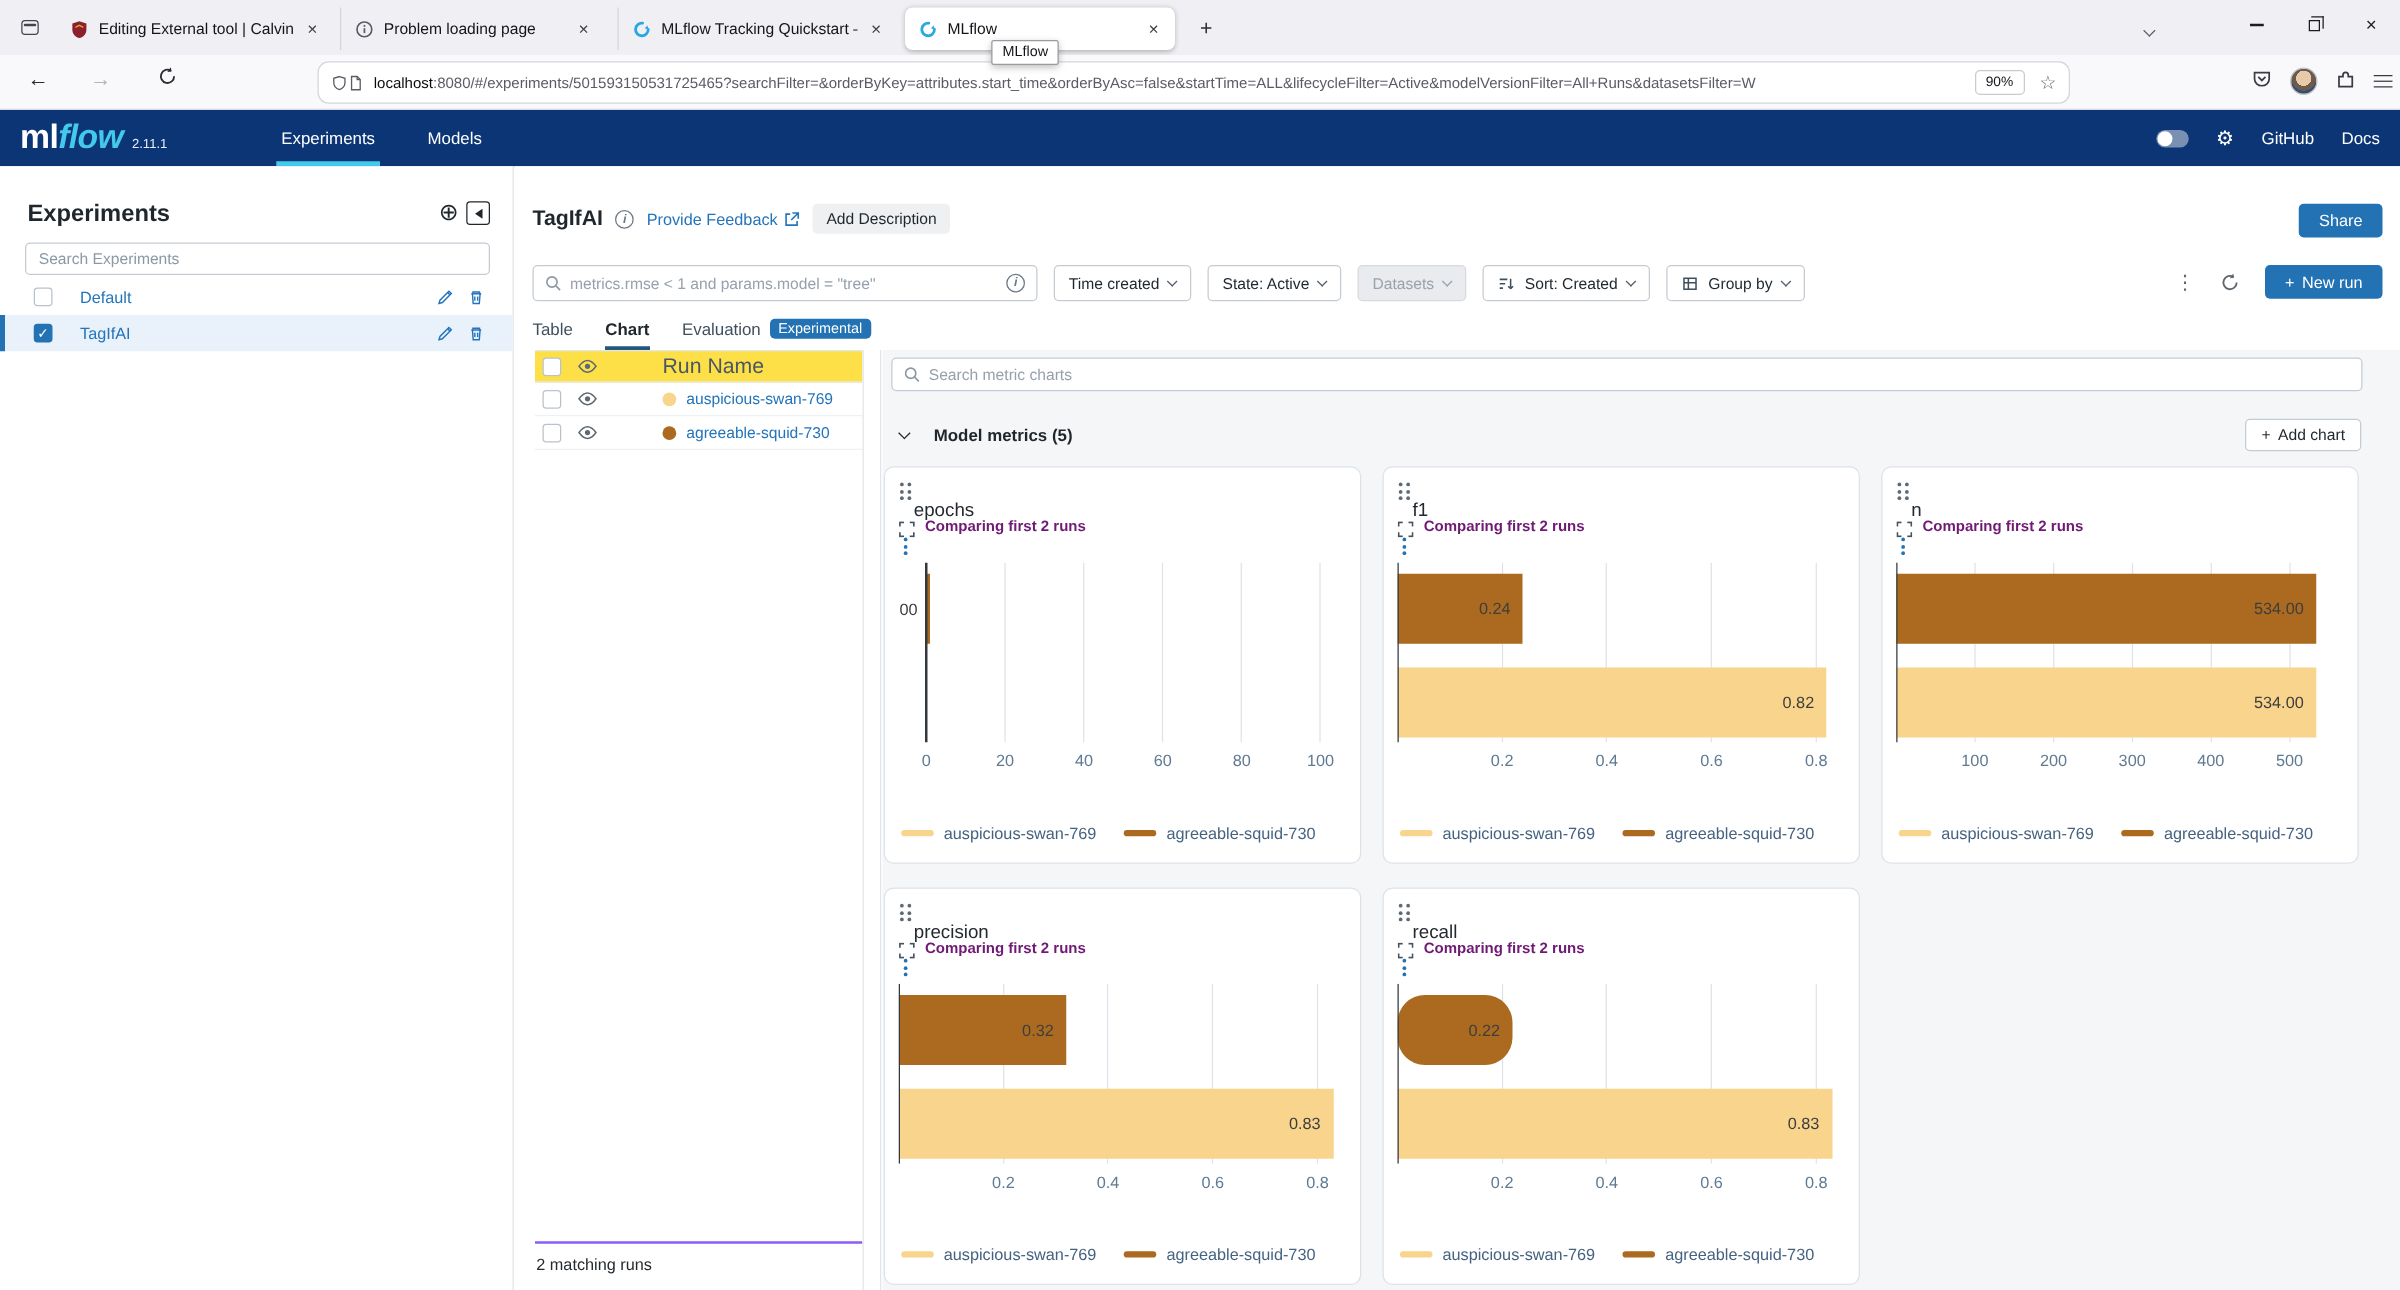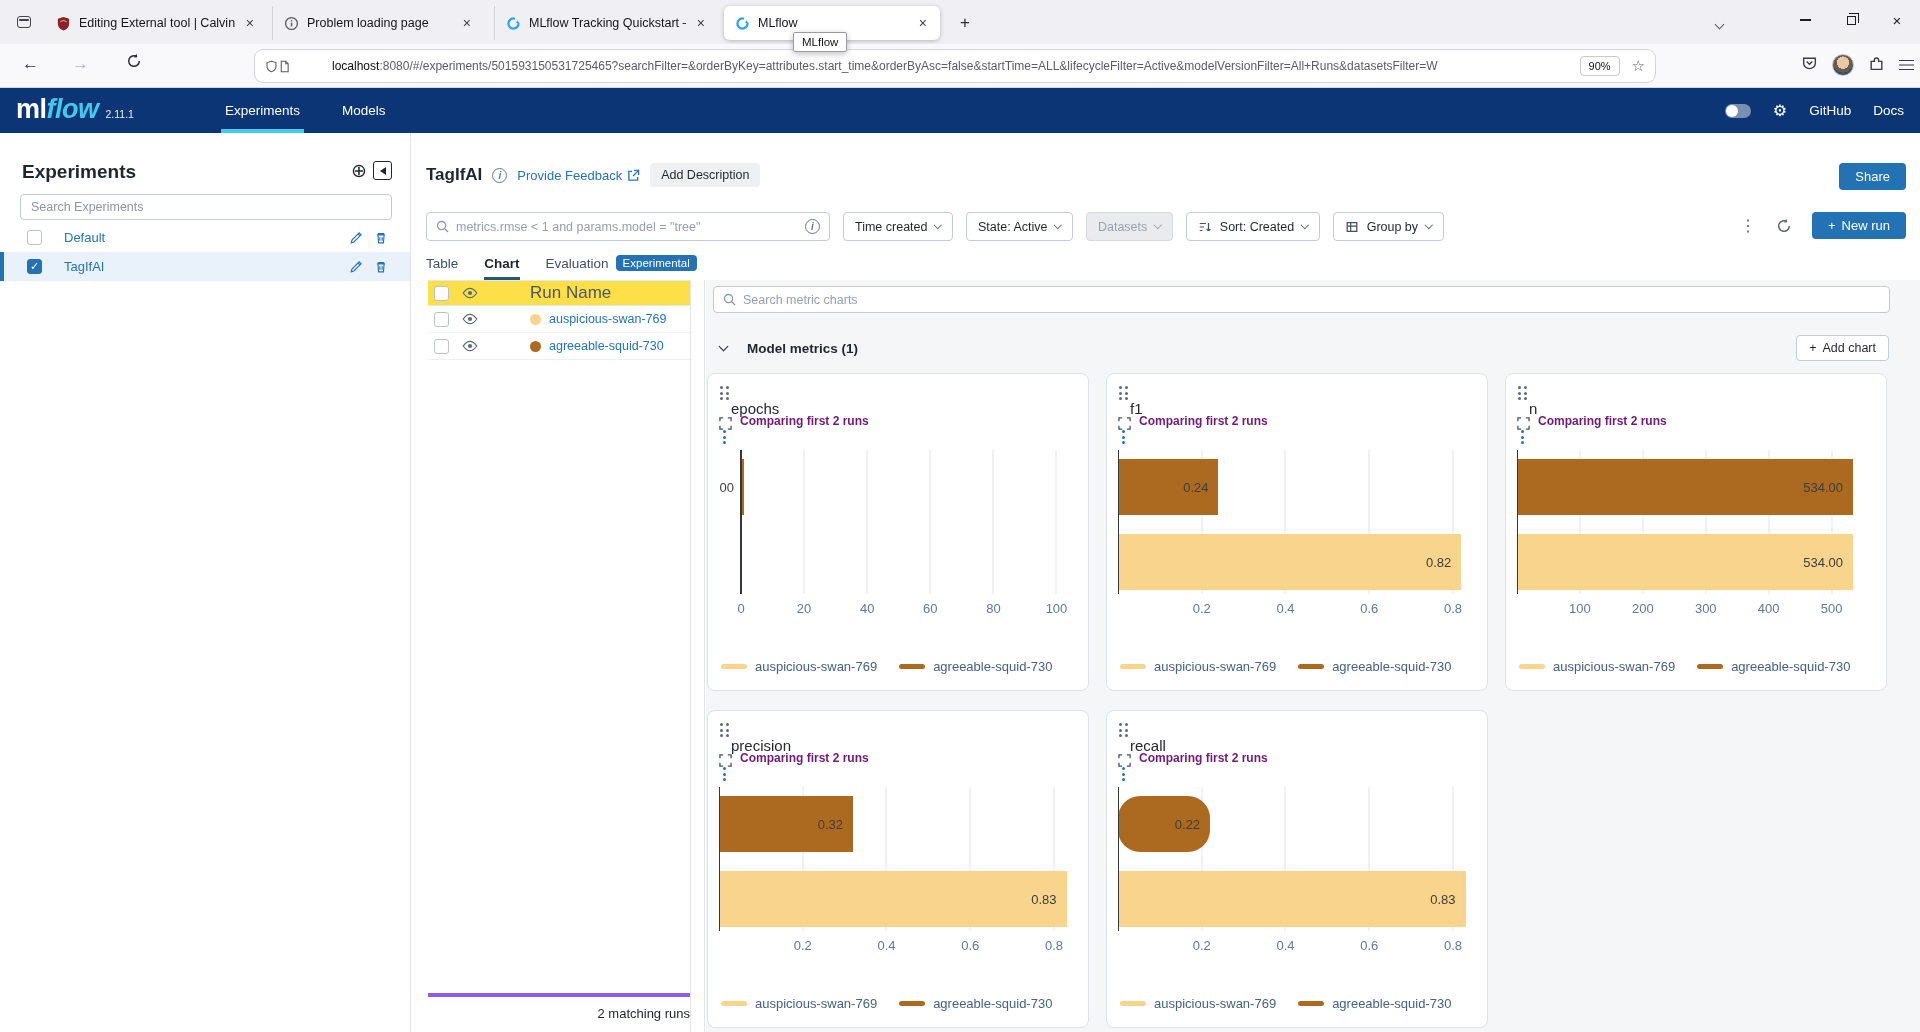--- a/index.html
+++ b/index.html
@@ -24,21 +24,21 @@
   .winbtn { width:46px; height:40px; display:flex; align-items:center; justify-content:center; color:#1b1b21; font-size:15px; }
   .glyph-min { width:11px; height:1.6px; background:#1b1b21; display:inline-block; }
   .glyph-restore { width:9px; height:9px; border:1.4px solid #1b1b21; display:inline-block; position:relative; }
   .glyph-restore::before { content:""; position:absolute; left:1.5px; top:-4px; width:9px; height:9px; border:1.4px solid #1b1b21; border-left:none; border-bottom:none; }
 
   .navbar { position:absolute; left:0; top:44px; right:0; height:44px; background:#f9f9fb; border-bottom:1px solid #d8d8df; }
   .navicon { position:absolute; top:10px; font-size:17px; color:#2b2b33; }
   .navicon.disabled { color:#b4b4bc; }
   .urlbar { position:absolute; left:255px; top:6px; width:1400px; height:32px; background:#fff; border-radius:8px; box-shadow:0 0 0 1px #d5d5dc; display:flex; align-items:center; padding:0 10px; }
   .urltext { flex:1; white-space:nowrap; overflow:hidden; font-size:12px; margin-left:8px; color:#5b5b66; }
-  .urltext .host { color:#0c0c0d;margin-left:33px; }
+  .urltext .host { color:#0c0c0d; }
   .zoombadge { flex:0 0 auto; background:#fff; border:1px solid #c9c9d0; border-radius:4px; font-size:11px; color:#15141a; padding:3px 8px; margin-right:12px; }
   .star { flex:0 0 auto; font-size:15px; color:#5b5b66; }
   .navright { position:absolute; right:6px; top:10px; display:flex; gap:14px; align-items:center; }
   .avatar { width:22px; height:22px; border-radius:50%; background:radial-gradient(circle at 50% 38%, #e8c9a8 0 38%, #6b5a4d 39% 62%, #35506b 63%); border:1px solid #c2c2ca; }
   .hamburger { width:15px; height:11px; position:relative; }
   .hamburger::before { content:""; position:absolute; left:0; right:0; top:0; height:1.8px; background:#3a3a44; box-shadow:0 4.5px 0 #3a3a44, 0 9px 0 #3a3a44; }
   .tooltip { position:absolute; left:793px; top:32px; background:#fff; border:1px solid #9a9aa2; box-shadow:0 2px 6px rgba(0,0,0,.25); font-size:11.5px; padding:3px 8px; z-index:60; color:#15141a; border-radius:2px; }
 
   
   .appbar { position:absolute; left:0; top:88px; right:0; height:45px; background:#0b3574; color:#fff; }
@@ -104,21 +104,21 @@
   
   .run-panel { position:absolute; left:428px; width:262px; top:280px; bottom:0; background:#fff; display:flex; flex-direction:column; }
   .rp-header { height:26px; background:#fde047; border-top:1px solid #e4e8ec; border-bottom:1px solid #e4e8ec; display:flex; align-items:center; padding-left:6px; color:#4a5765; font-size:17px; }
   .rp-row { height:27px; border-bottom:1px solid #eef1f4; display:flex; align-items:center; padding-left:6px; }
   .eye { margin-left:13px; color:#5d6974; display:inline-flex; }
   .eye svg { width:16px; height:16px; }
   .rp-namehead { margin-left:52px; }
   .dot { width:11px; height:11px; border-radius:50%; margin-left:52px; flex:0 0 auto; }
   .runname { margin-left:8px; color:#2374bb; font-size:12.5px; white-space:nowrap; }
   .rp-fill { flex:1; }
-  .rp-footer { border-top:4px solid #8b5cf6; padding:9px 0 0 1px; font-size:13px; color:#24292e; height:39px;text-align:right; }
+  .rp-footer { border-top:2px solid #8b5cf6; padding:9px 0 0 1px; font-size:13px; color:#24292e; height:39px; }
   .gutter { position:absolute; left:690px; width:15px; top:280px; bottom:0; background:#fff; border-left:1px solid #e1e5e9; border-right:1px solid #e1e5e9; }
 
   
   .charts-panel { position:absolute; left:706px; right:0; top:280px; bottom:0; background:#f5f6f8; overflow:hidden; }
   .cs-search { margin:6px 30px 0 7px; height:27px; background:#fff; border:1px solid #c4cbd2; border-radius:4px; display:flex; align-items:center; padding:0 9px; gap:7px; }
   .cs-search input { border:none; outline:none; flex:1; font-family:inherit; font-size:12.5px; color:#1f272d; background:transparent; }
   .cs-search input::placeholder { color:#96a1ad; }
   .section-row { margin:22px 31px 0 8px; display:flex; align-items:center; height:26px; }
   .section-row .chev { border-color:#1f272d; margin:0 0 3px 6px; }
   .section-label { margin-left:20px; font-size:13.5px; font-weight:700; color:#1f272d; }
@@ -459,21 +459,21 @@
     <span class="searchglyph">
         <svg viewBox="0 0 14 14" fill="none" stroke="currentColor" stroke-width="1.4">
           <circle cx="6" cy="6" r="4.4"></circle>
           <path d="M9.4 9.4 L13 13"></path>
         </svg>
       </span>
     <input placeholder="Search metric charts" style="">
   </div>
   <div class="section-row">
     <i class="chev"></i>
-    <span class="section-label">Model metrics (1)</span>
+    <span class="section-label">Model metrics (5)</span>
     <button class="btn-addchart">
         <span>+</span>
         <span>Add chart</span>
       </button>
   </div>
   <div class="cards" id="cards">
       <div class="card">
     <div class="cc-head">
       <span class="drag">
             <i></i>

